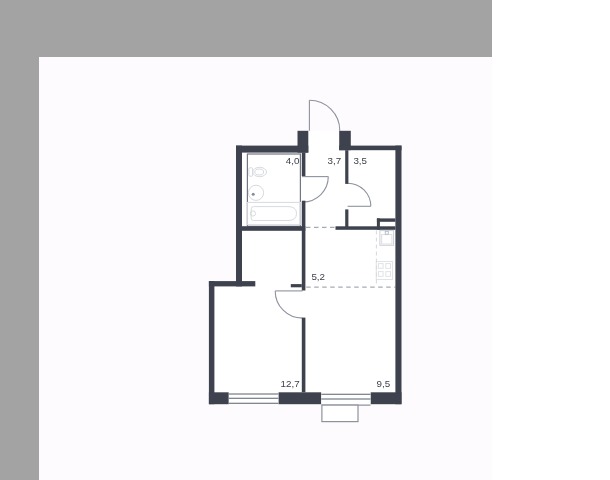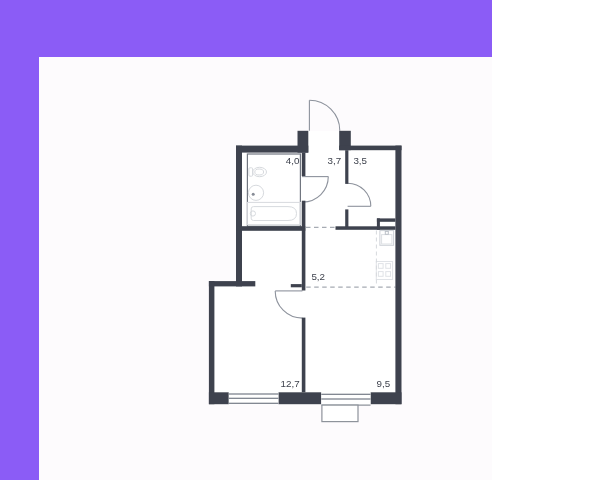--- a/index.html
+++ b/index.html
@@ -1,16 +1,16 @@
 <!DOCTYPE html>
 <html><head>
 <meta charset="utf-8">
 <style>
   html,body{margin:0;padding:0;background:#ffffff;}
-  #canvas{position:relative;width:492px;height:480px;background:#8b5cf6;overflow:hidden;}
+  #canvas{position:relative;width:492px;height:480px;background:#a3a3a3;overflow:hidden;}
   svg{position:absolute;left:0;top:0;}
   text{font-family:"Liberation Sans",sans-serif;fill:#3d414c;}
 </style>
 </head>
 <body>
 <div id="canvas">
 <svg width="610" height="480" viewBox="0 0 610 480">
 
   <rect x="39" y="57" width="571" height="423" fill="#fdfbfd"></rect>
 

